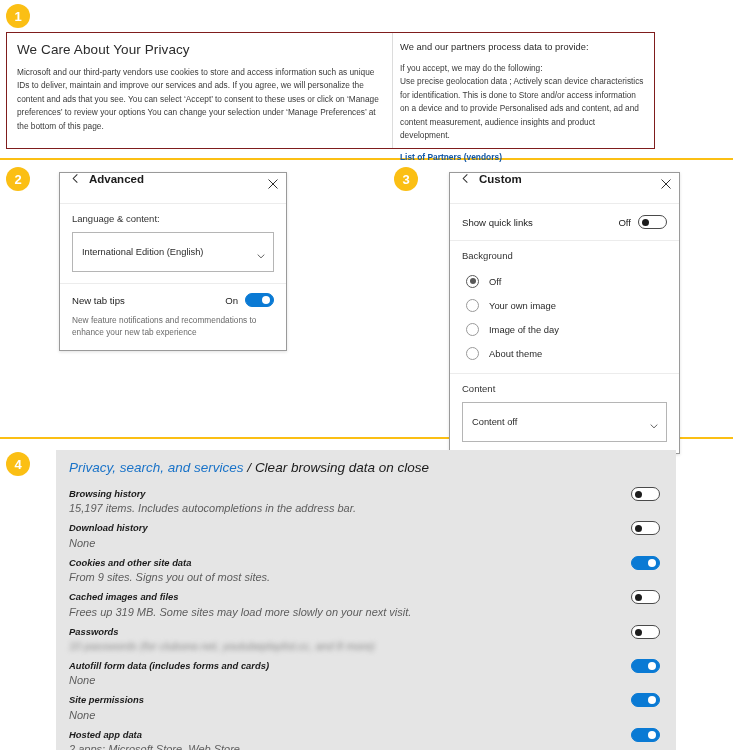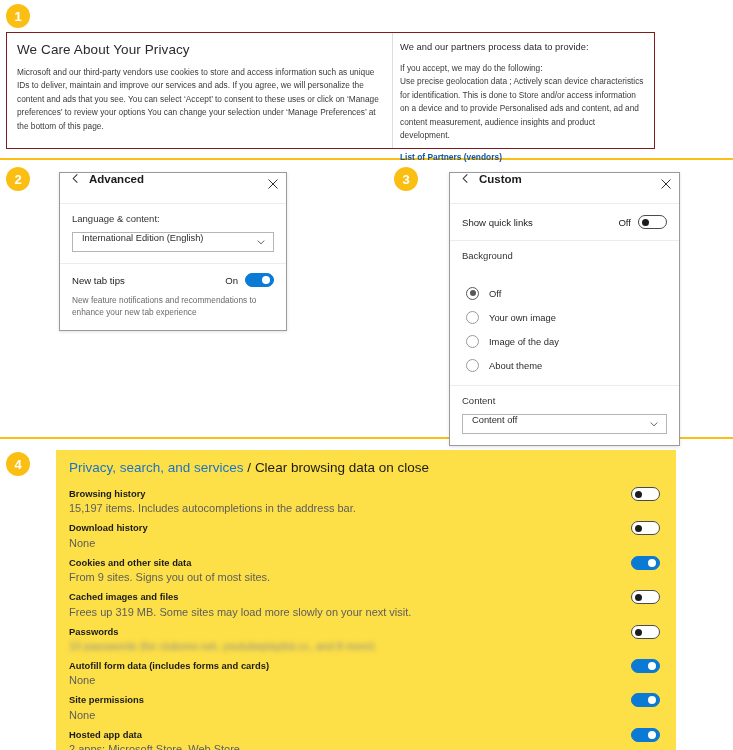--- a/index.html
+++ b/index.html
@@ -129,24 +129,25 @@
   }
   .fly-sec + .fly-sec { border-top: 1px solid #ececec; }
   .fly-label {
     font-size: 9.5px;
     color: #333333;
     margin-bottom: 8px;
   }
 
   
   .combo {
-    height: 20px;
+    height: 40px;
     border: 1px solid #b5b5b5;
     background: #ffffff;
     display: flex;
+    align-items: center;
     padding: 0 7px 0 9px;
     cursor: pointer;
   }
   .combo-val {
     flex: 1;
     font-size: 9.3px;
     color: #2a2a2a;
   }
   .combo .chev { width: 10px; height: 10px; flex: none; }
 
@@ -231,22 +232,23 @@
 
   
   #panel-advanced { left: 59px; top: 172px; width: 228px; }
   #panel-custom   { left: 449px; top: 172px; width: 231px; }
 
   
   #privacy-panel {
     position: absolute;
     left: 56px; top: 450px;
     width: 620px; height: 300px;
-    background: #fde047;
+    background: #e5e5e5;
     padding: 10px 16px 0 13px;
+    font-style: italic;
   }
   .priv-head {
     font-size: 13.5px;
     margin-bottom: 11px;
     white-space: nowrap;
   }
   .priv-head .crumb {
     color: #1a73c8;
     cursor: pointer;
   }
@@ -364,21 +366,21 @@
       <div class="tog-row">
         <span class="tog-name">Show quick links</span>
         <span class="tog-state">Off</span>
         <span class="toggle off">
             <span class="knob"></span>
           </span>
       </div>
     </div>
 
     <div class="fly-sec" style="padding-bottom:8px">
-      <div class="fly-label" style="margin-bottom:20px">Background</div>
+      <div class="fly-label" style="margin-bottom:8px">Background</div>
 
       <div class="radio-row">
         <span class="radio checked"></span>
         <span class="radio-label">Off</span>
       </div>
       <div class="radio-row">
         <span class="radio"></span>
         <span class="radio-label">Your own image</span>
       </div>
       <div class="radio-row">

